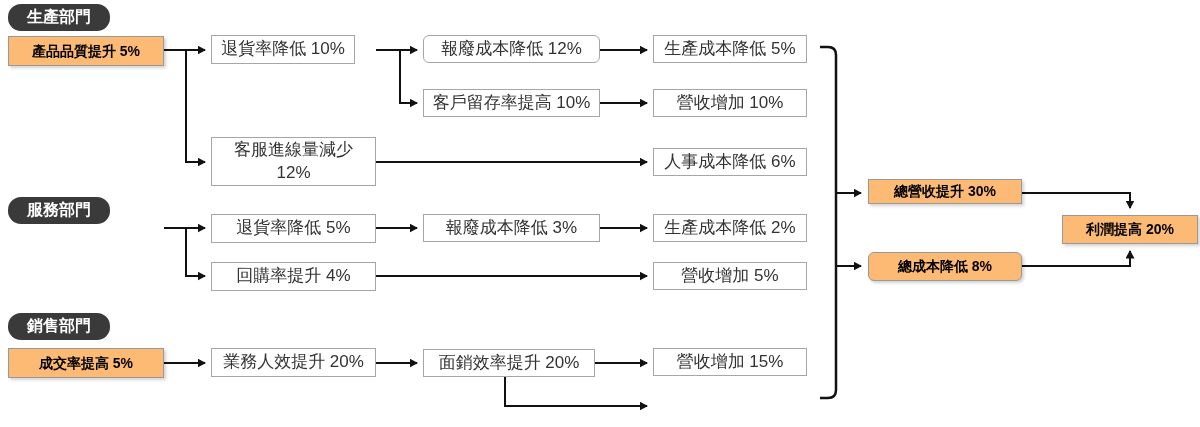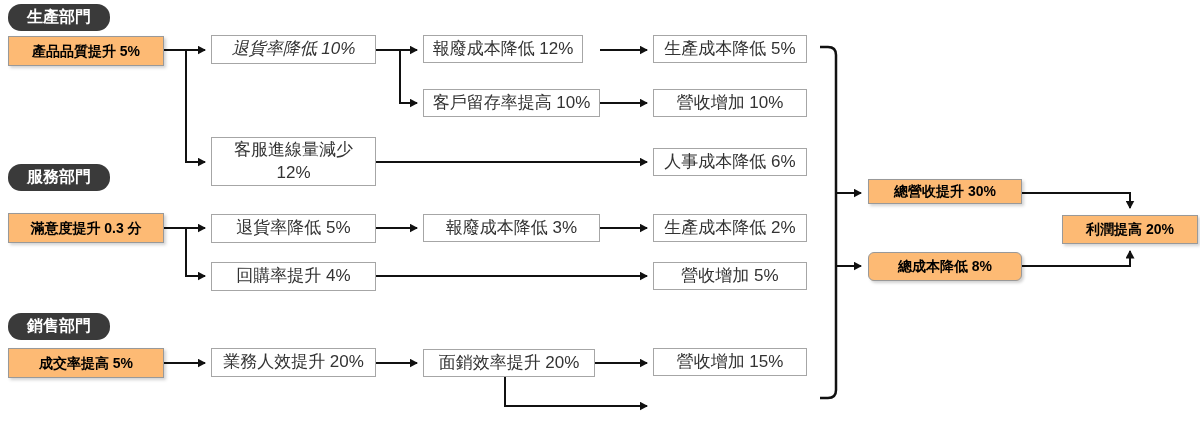--- a/index.html
+++ b/index.html
@@ -61,32 +61,31 @@
       <path d="M837,193 H861" marker-end="url(#ah)"></path>
       <path d="M837,266 H861" marker-end="url(#ah)"></path>
 
       <path d="M1022,193 H1130 V208" marker-end="url(#ah)"></path>
       <path d="M1022,266 H1130 V251" marker-end="url(#ah)"></path>
     </g>
   </svg>
 
   <div class="badge" style="left:8px;top:4px;width:102px;height:27px;">生產部門</div>
   <div class="node emph" style="left:8px;top:36px;width:156px;height:30px;">產品品質提升 5%</div>
-  <div class="node" style="left:211px;top:35px;width:165px;height:29px;font-style:italic;">退貨率降低 10%</div>
-  <div class="node" style="left:423px;top:35px;width:160px;height:28px;">報廢成本降低 12%</div>
+  <div class="node" style="left:211px;top:35px;width:144px;height:29px;">退貨率降低 10%</div>
+  <div class="node" style="left:423px;top:35px;width:177px;height:28px;border-radius:6px;">報廢成本降低 12%</div>
   <div class="node" style="left:653px;top:35px;width:154px;height:28px;">生產成本降低 5%</div>
   <div class="node" style="left:423px;top:89px;width:177px;height:28px;">客戶留存率提高 10%</div>
   <div class="node" style="left:653px;top:89px;width:154px;height:28px;">營收增加 10%</div>
   <div class="node wrapnarrow" style="left:211px;top:137px;width:165px;height:49px;">
     <span>客服進線量減少 12%</span>
   </div>
   <div class="node" style="left:653px;top:148px;width:154px;height:28px;">人事成本降低 6%</div>
 
-  <div class="badge" style="left:8px;top:164px;width:102px;height:27px;">服務部門</div>
-  <div class="node emph" style="left:8px;top:213px;width:156px;height:30px;">滿意度提升 0.3 分</div>
+  <div class="badge" style="left:8px;top:197px;width:102px;height:27px;">服務部門</div>
   <div class="node" style="left:211px;top:214px;width:165px;height:29px;">退貨率降低 5%</div>
   <div class="node" style="left:423px;top:214px;width:177px;height:28px;">報廢成本降低 3%</div>
   <div class="node" style="left:653px;top:214px;width:154px;height:28px;">生產成本降低 2%</div>
   <div class="node" style="left:211px;top:262px;width:165px;height:29px;">回購率提升 4%</div>
   <div class="node" style="left:653px;top:262px;width:154px;height:28px;">營收增加 5%</div>
 
   <div class="badge" style="left:8px;top:313px;width:102px;height:27px;">銷售部門</div>
   <div class="node emph" style="left:8px;top:348px;width:156px;height:30px;">成交率提高 5%</div>
   <div class="node" style="left:211px;top:348px;width:165px;height:29px;">業務人效提升 20%</div>
   <div class="node" style="left:423px;top:349px;width:172px;height:28px;">面銷效率提升 20%</div>

